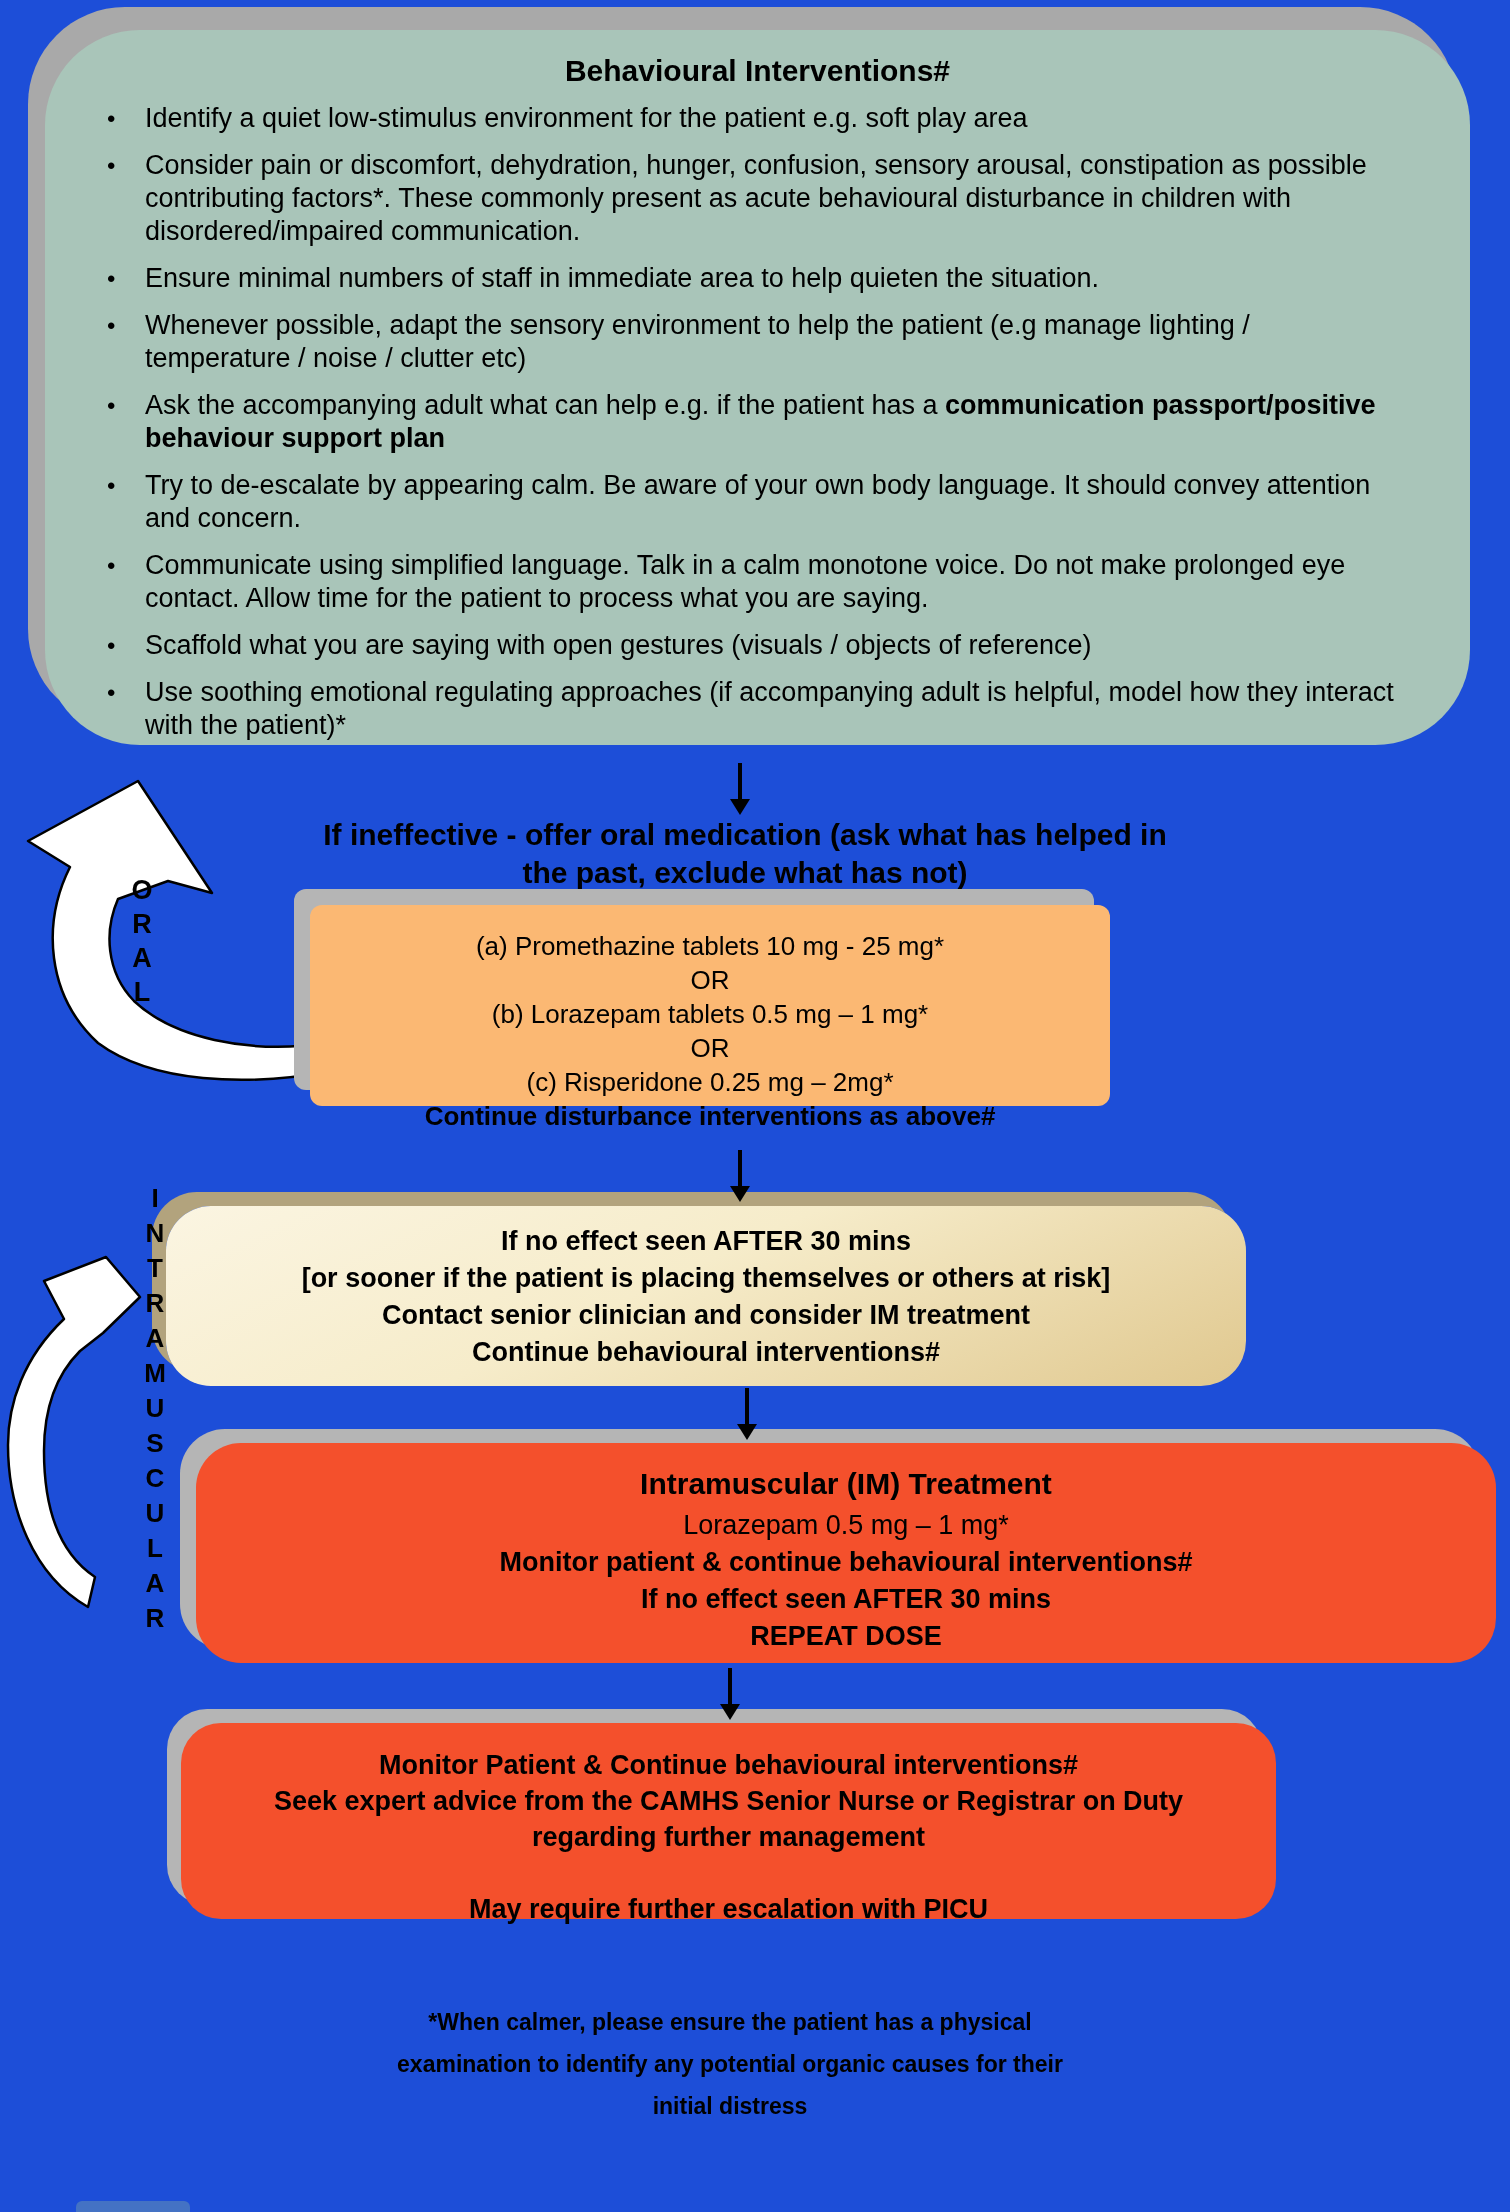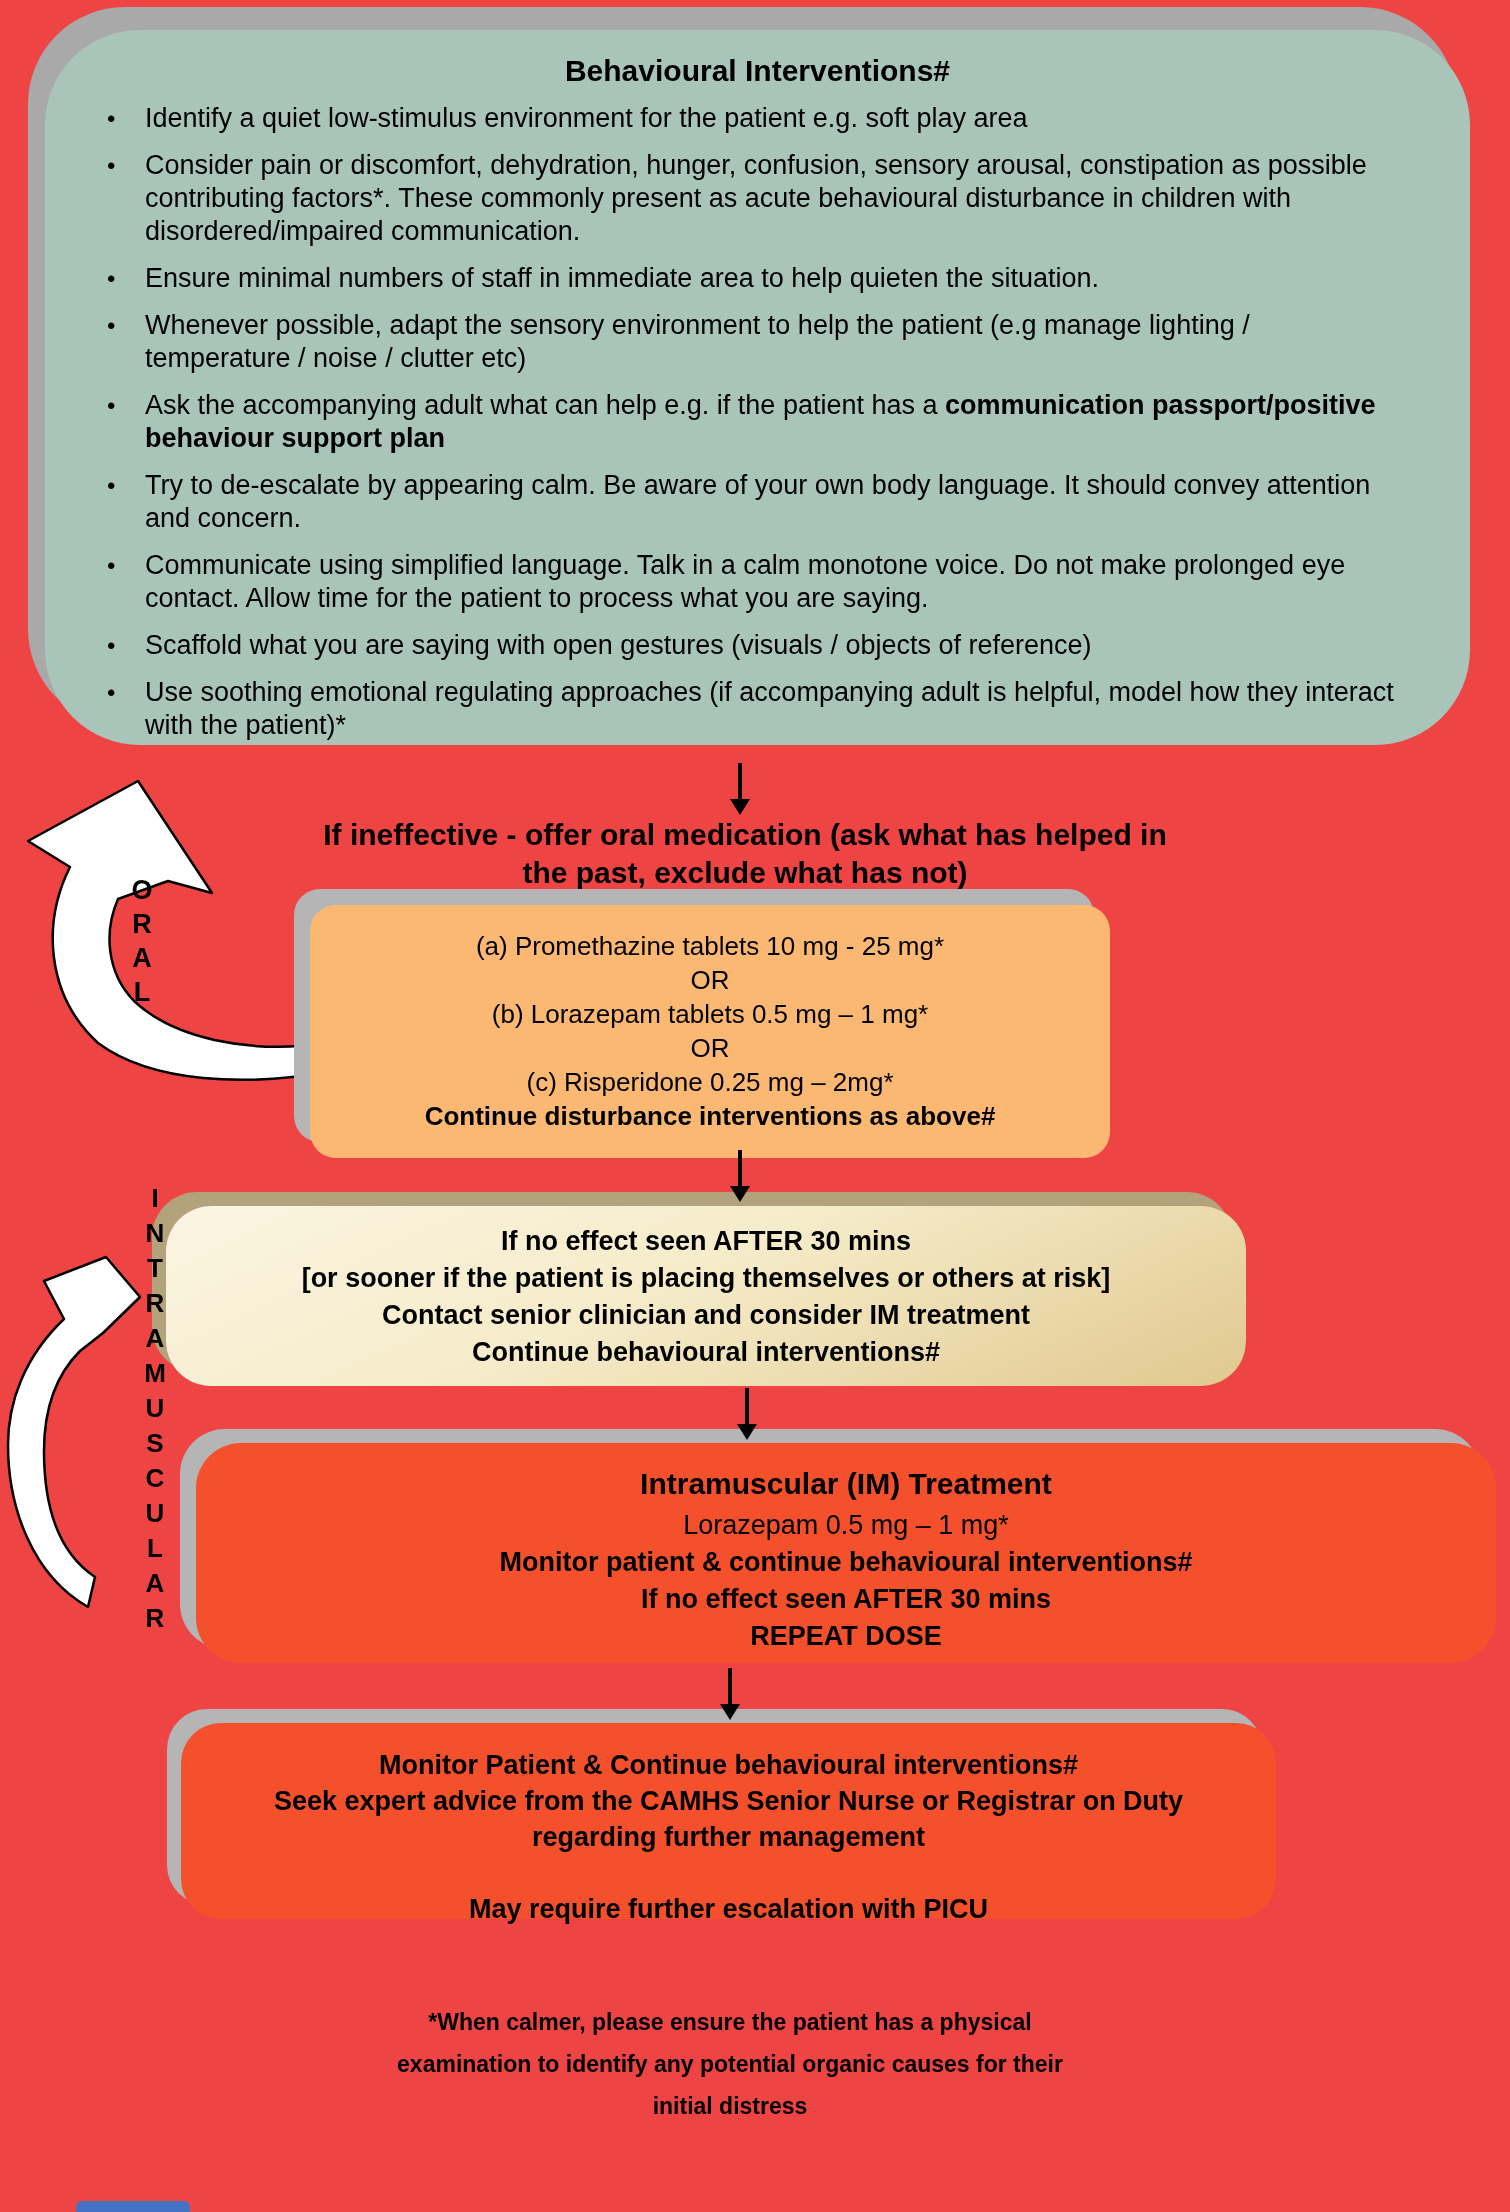--- a/index.html
+++ b/index.html
@@ -1,17 +1,17 @@
 <!DOCTYPE html>
 <html><head>
 <meta charset="utf-8">
 <style>
   html,body{margin:0;padding:0;background:#fff;}
   .page{
-    position:relative;width:1510px;height:2212px;background:#ef4444;overflow:hidden;
+    position:relative;width:1510px;height:2212px;background:#1d4ed8;overflow:hidden;
     font-family:"Liberation Sans", sans-serif;color:#000;
   }
   .bold{font-weight:bold;}
   
   .bi-box{
     position:absolute;left:45px;top:30px;width:1425px;height:715px;
     background:#a9c5b9;border-radius:95px;
     box-shadow:-15px -21px 0 2px #a9a9a9;
     padding:0;box-sizing:border-box;z-index:2;
   }
@@ -33,22 +33,22 @@
   
   .oral-heading{
     position:absolute;left:195px;top:816px;width:1100px;
     text-align:center;font-size:30px;line-height:38px;font-weight:bold;z-index:2;
   }
   .oral-heading .line{font-weight:bold;}
   
   .flow-box{position:absolute;box-sizing:border-box;text-align:center;z-index:2;}
   .flow-box .line{white-space:pre-wrap;}
   .oral-box{
-    left:310px;top:905px;width:800px;height:253px;background:#fbb873;
-    border-radius:26px;box-shadow:-16px -16px 0 0 #b5b5b5;
+    left:310px;top:905px;width:800px;height:201px;background:#fbb873;
+    border-radius:12px;box-shadow:-16px -16px 0 0 #b5b5b5;
     font-size:26px;line-height:34px;padding-top:24px;
   }
   .delay-box{
     left:166px;top:1206px;width:1080px;height:180px;
     background:linear-gradient(155deg,#fbf5e2 0%,#f6ecca 45%,#e0c88f 100%);
     border-radius:45px;box-shadow:-14px -14px 0 0 #b2a37d;
     font-size:27px;line-height:37px;padding-top:17px;
   }
   .im-box{
     left:196px;top:1443px;width:1300px;height:220px;background:#f4502c;

